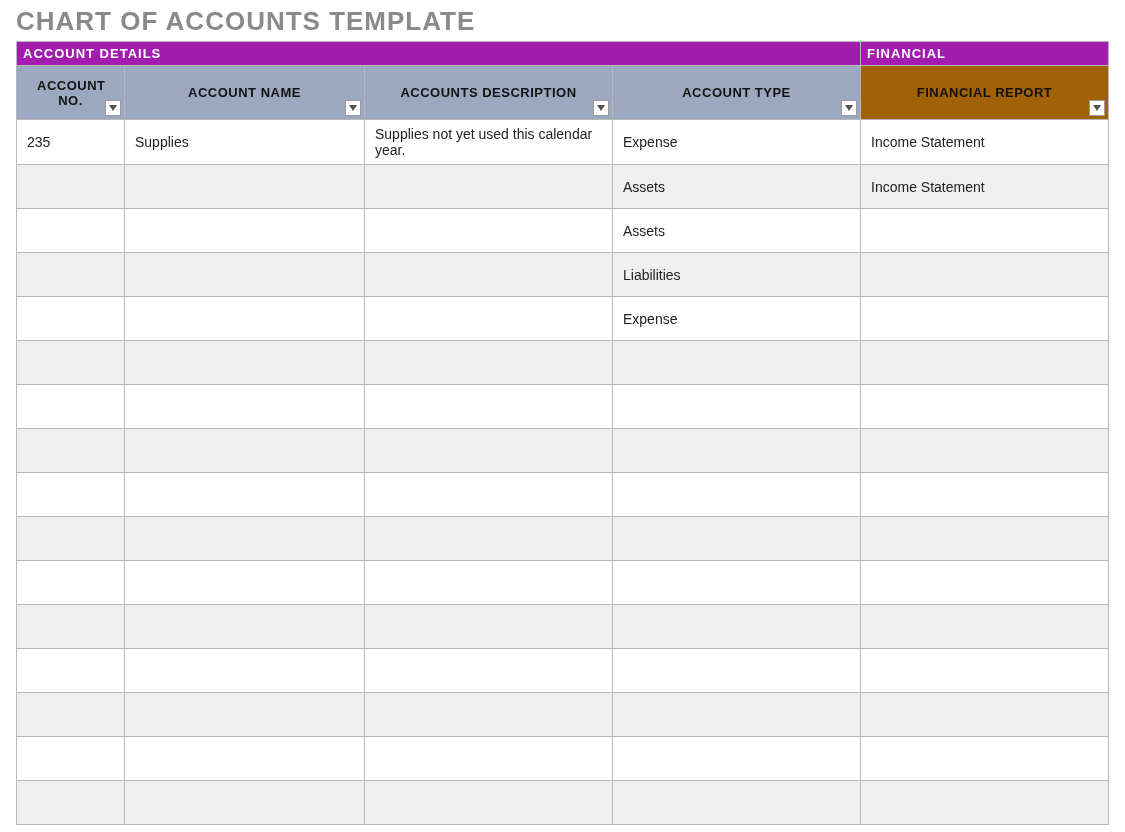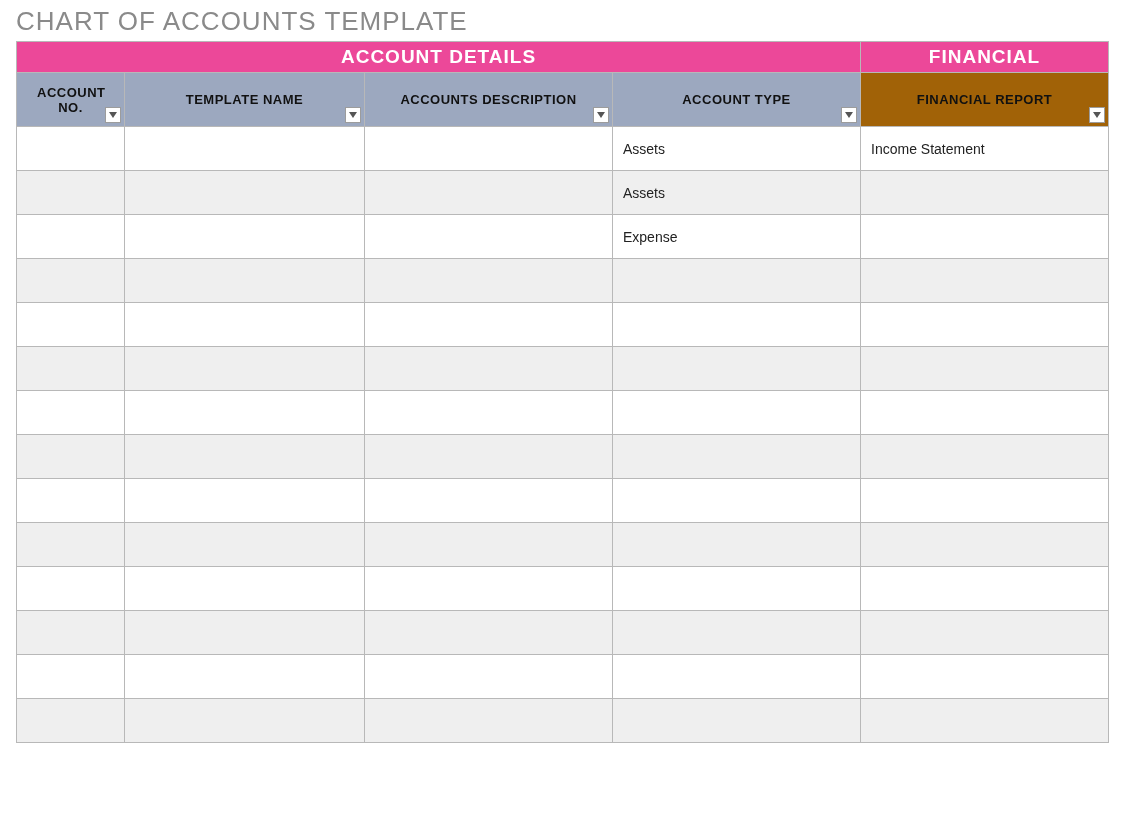--- a/index.html
+++ b/index.html
@@ -8,46 +8,46 @@
     padding: 0 16px;
     font-family: "Century Gothic", "Segoe UI", Arial, sans-serif;
     background: #ffffff;
     width: 1125px;
   }
   h1.title {
     margin: 6px 0 4px 0;
     font-size: 26px;
     letter-spacing: 1px;
     color: #8a8a8a;
-    font-weight: normal;
+    font-weight: bold;
   }
   table {
     border-collapse: collapse;
     width: 1092px;
     table-layout: fixed;
   }
   col.c-no   { width: 108px; }
   col.c-name { width: 240px; }
   col.c-desc { width: 248px; }
   col.c-type { width: 248px; }
   col.c-fin  { width: 248px; }
   th, td {
     border: 1px solid #b8b8b8;
     font-size: 14px;
     font-weight: normal;
     text-align: left;
   }
   
   tr.section th {
-    background: #ec4899;
+    background: #a21caf;
     color: #ffffff;
     font-weight: bold;
     letter-spacing: 1px;
-    font-size: 19px;
-    text-align: center;
+    font-size: 13px;
+    text-align: left;
     height: 24px;
     padding: 4px 6px;
   }
   
   tr.colhead th {
     background: #9ca8bf;
     color: #111;
     font-weight: bold;
     letter-spacing: 0.5px;
     font-size: 13px;
@@ -105,21 +105,21 @@
     <tr class="colhead">
       <th>
         <span>ACCOUNT NO.</span>
         <span class="filter-btn">
           <svg width="8" height="6" viewBox="0 0 8 6">
               <polygon points="0,0 8,0 4,6" fill="#555"></polygon>
             </svg>
         </span>
       </th>
       <th>
-        <span>TEMPLATE NAME</span>
+        <span>ACCOUNT NAME</span>
         <span class="filter-btn">
           <svg width="8" height="6" viewBox="0 0 8 6">
               <polygon points="0,0 8,0 4,6" fill="#555"></polygon>
             </svg>
         </span>
       </th>
       <th>
         <span>ACCOUNTS DESCRIPTION</span>
         <span class="filter-btn">
           <svg width="8" height="6" viewBox="0 0 8 6">
@@ -140,31 +140,45 @@
         <span class="filter-btn">
           <svg width="8" height="6" viewBox="0 0 8 6">
               <polygon points="0,0 8,0 4,6" fill="#555"></polygon>
             </svg>
         </span>
       </th>
     </tr>
   </thead>
   <tbody class="data" id="table-body">
       <tr>
+        <td>235</td>
+        <td>Supplies</td>
+        <td>Supplies not yet used this calendar year.</td>
+        <td>Expense</td>
+        <td>Income Statement</td>
+      </tr>
+      <tr>
         <td></td>
         <td></td>
         <td></td>
         <td>Assets</td>
         <td>Income Statement</td>
       </tr>
       <tr>
         <td></td>
         <td></td>
         <td></td>
         <td>Assets</td>
+        <td></td>
+      </tr>
+      <tr>
+        <td></td>
+        <td></td>
+        <td></td>
+        <td>Liabilities</td>
         <td></td>
       </tr>
       <tr>
         <td></td>
         <td></td>
         <td></td>
         <td>Expense</td>
         <td></td>
       </tr>
       <tr>

